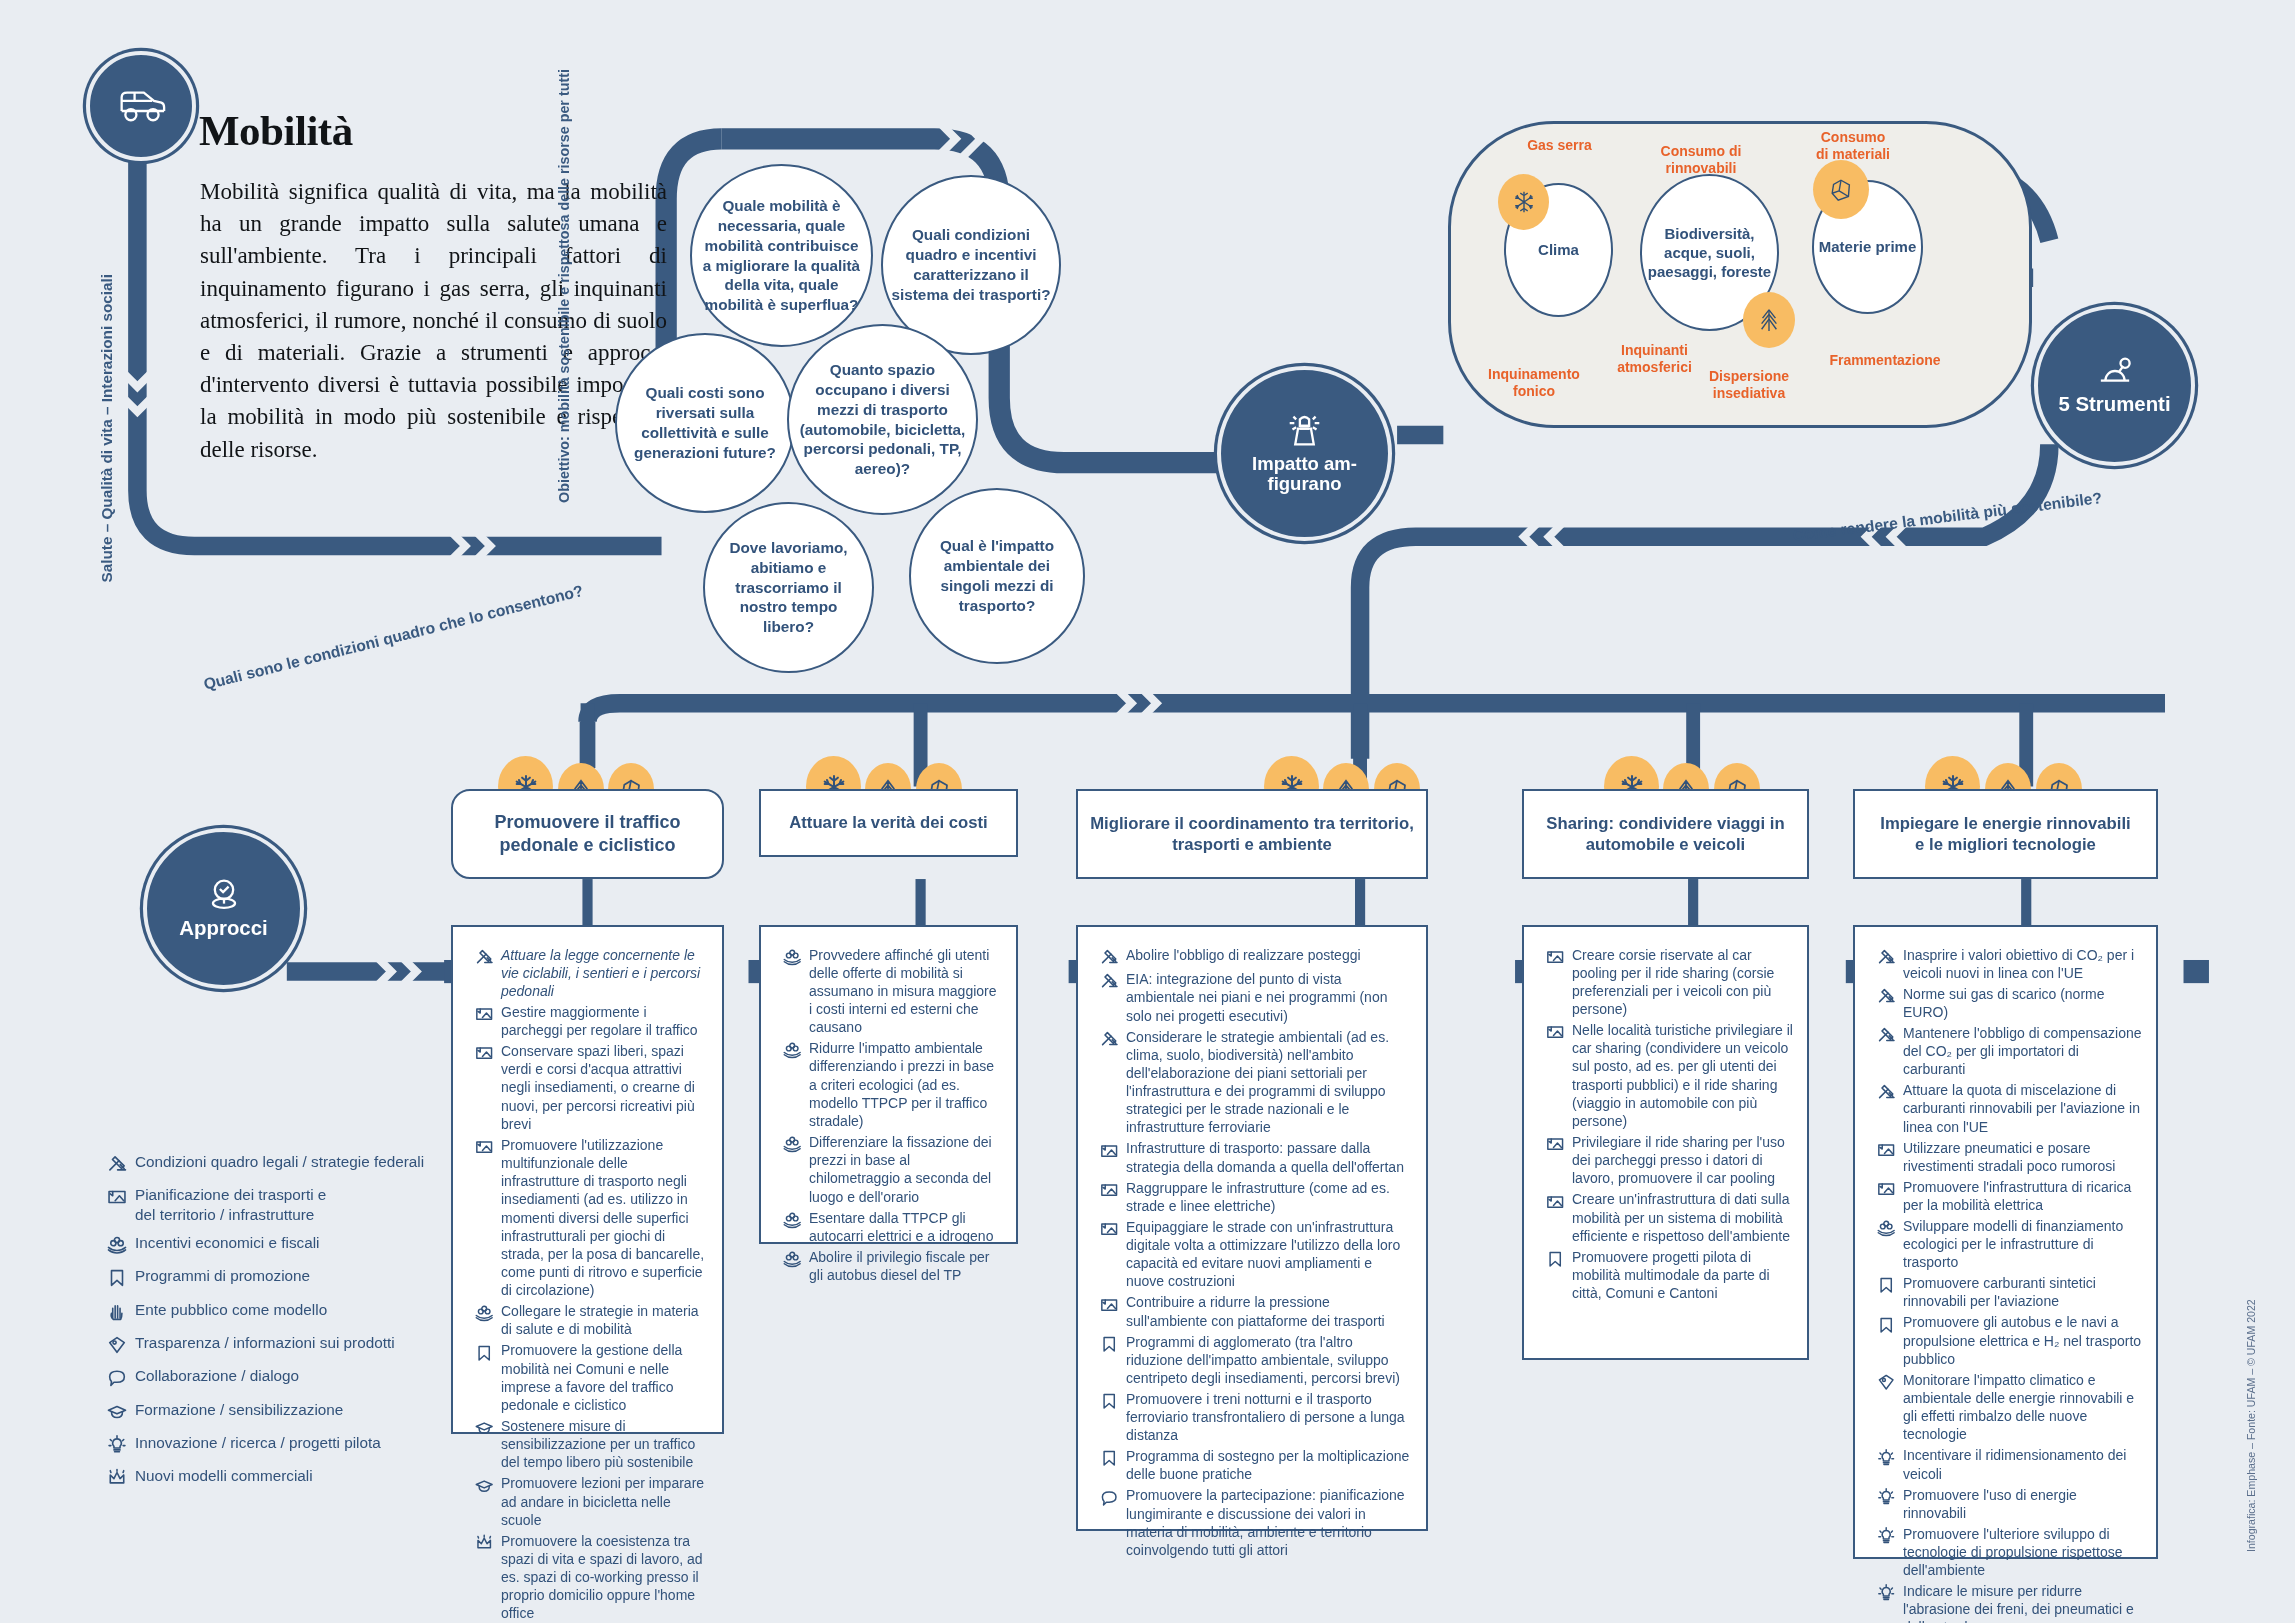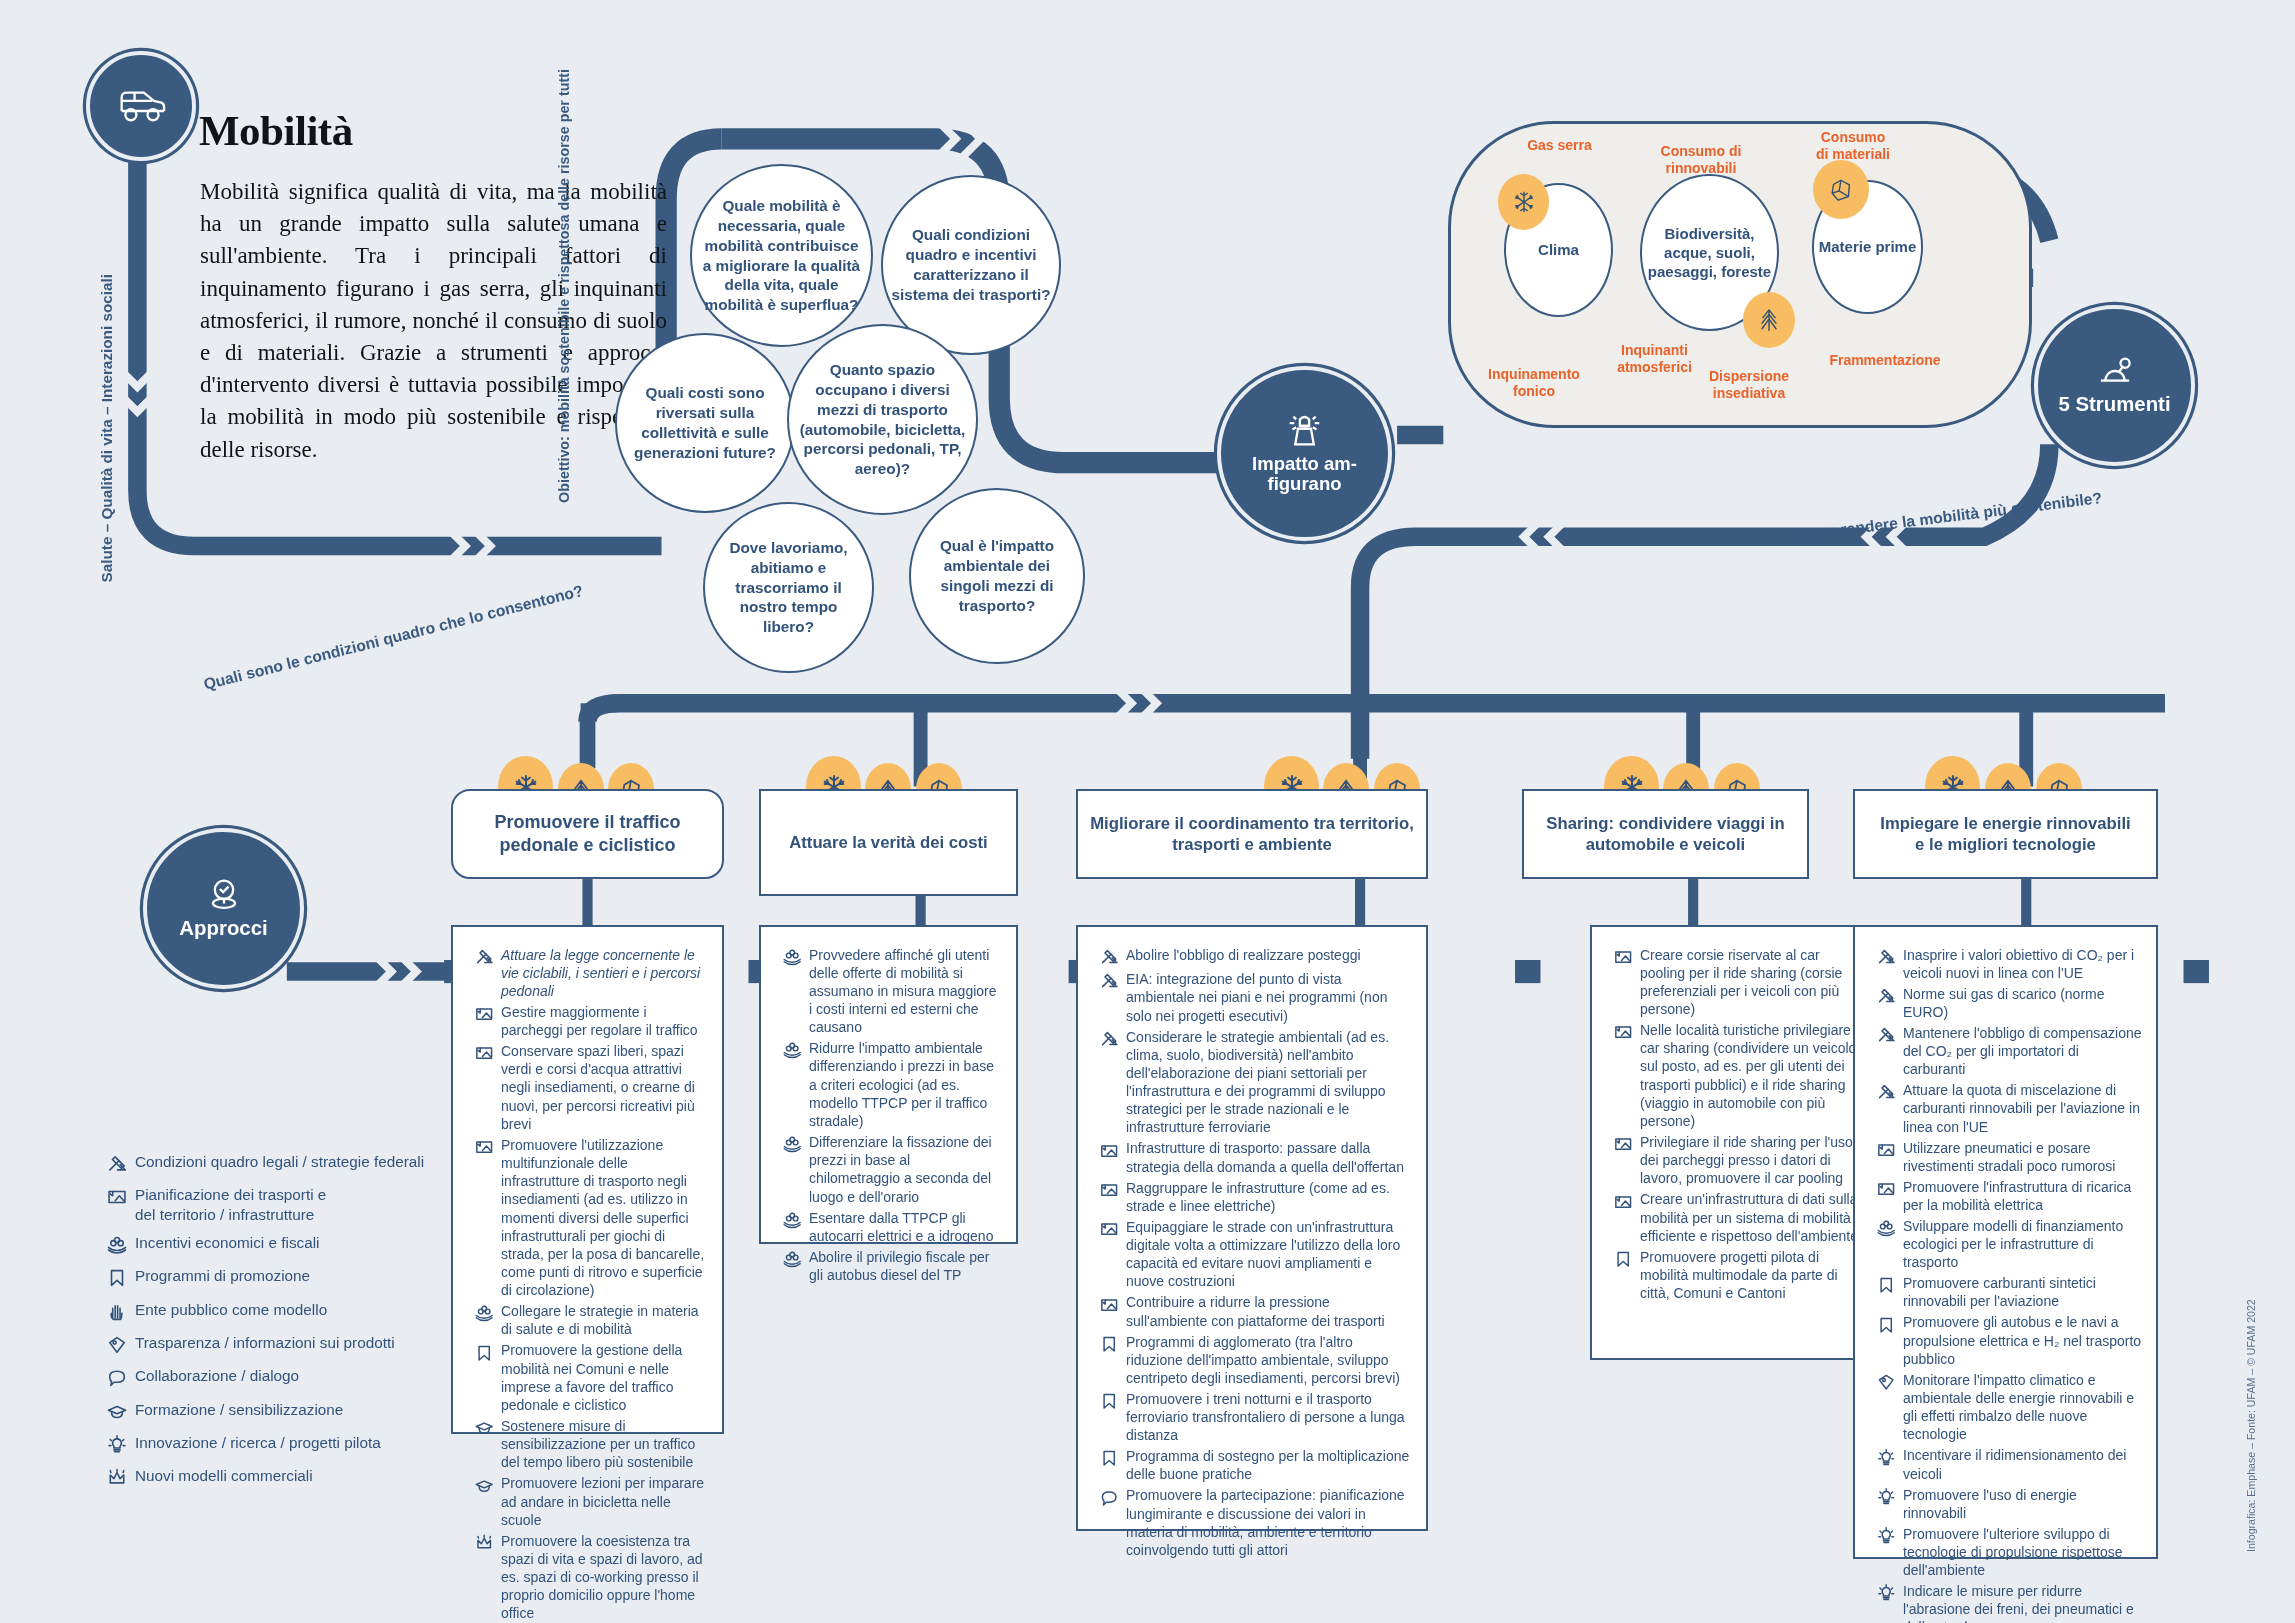--- a/index.html
+++ b/index.html
@@ -383,21 +383,21 @@
         <svg width="24" height="24" viewBox="0 0 36 36" fill="none" stroke="#32527a" stroke-width="2.6" stroke-linecap="round" stroke-linejoin="round">
           <path d="M18 4 L9 16 M18 4 L27 16 M18 11 L7 24 M18 11 L29 24 M18 18 L7 31 M18 18 L29 31 M18 4 L18 33"></path>
         </svg>
       </div>
       <div class="obadge" style="left: 916px; top: 763px; width: 46px; height: 53px;">
         <svg width="24" height="24" viewBox="0 0 36 36" fill="none" stroke="#32527a" stroke-width="2.6" stroke-linecap="round" stroke-linejoin="round">
           <path d="M18 4 L30 11 L28 27 L14 32 L6 22 L8 10 Z"></path>
           <path d="M18 4 L15 19 L28 27 M15 19 L6 22"></path>
         </svg>
       </div>
-      <div class="colhead" style="left: 759px; top: 789px; width: 259px; height: 107px; font-size: 16.7px; white-space: pre-line;">Attuare la verità dei costi</div>
+      <div class="colhead" style="left: 759px; top: 789px; width: 259px; height: 68px; font-size: 16.7px; white-space: pre-line;">Attuare la verità dei costi</div>
       <div class="colbody" style="left: 759px; top: 925px; width: 259px; height: 319px;">
         <div class="bullet">
           <div class="bic">
             <svg width="20.4" height="20.4" viewBox="0 0 36 36" fill="none" stroke="#32527a" stroke-width="2.6" stroke-linecap="round" stroke-linejoin="round">
               <circle cx="18" cy="10" r="4.2"></circle>
               <circle cx="12" cy="15" r="4.2"></circle>
               <circle cx="24" cy="15" r="4.2"></circle>
               <path d="M4 22 Q10 27 18 27 Q26 27 32 22"></path>
               <path d="M4 26 Q10 31 18 31 Q26 31 32 26"></path>
             </svg>
@@ -595,21 +595,21 @@
         </svg>
       </div>
       <div class="obadge" style="left: 1714px; top: 763px; width: 46px; height: 53px;">
         <svg width="24" height="24" viewBox="0 0 36 36" fill="none" stroke="#32527a" stroke-width="2.6" stroke-linecap="round" stroke-linejoin="round">
           <path d="M18 4 L30 11 L28 27 L14 32 L6 22 L8 10 Z"></path>
           <path d="M18 4 L15 19 L28 27 M15 19 L6 22"></path>
         </svg>
       </div>
       <div class="colhead" style="left: 1522px; top: 789px; width: 287px; height: 90px; font-size: 16.7px; white-space: pre-line;">Sharing: condividere viaggi in
 automobile e veicoli</div>
-      <div class="colbody" style="left: 1590px; top: 925px; width: 287px; height: 435px;">
+      <div class="colbody" style="left: 1522px; top: 925px; width: 287px; height: 435px;">
         <div class="bullet">
           <div class="bic">
             <svg width="20.4" height="20.4" viewBox="0 0 36 36" fill="none" stroke="#32527a" stroke-width="2.6" stroke-linecap="round" stroke-linejoin="round">
               <rect x="5" y="9" width="26" height="18"></rect>
               <path d="M11 9 L11 16 L7 13"></path>
               <path d="M15 24 L22 16 L29 24"></path>
             </svg>
           </div>
           <div class="btx" style="font-size: 14px;">Creare corsie riservate al car pooling per il ride sharing (corsie preferenziali per i veicoli con più persone)</div>
         </div>

